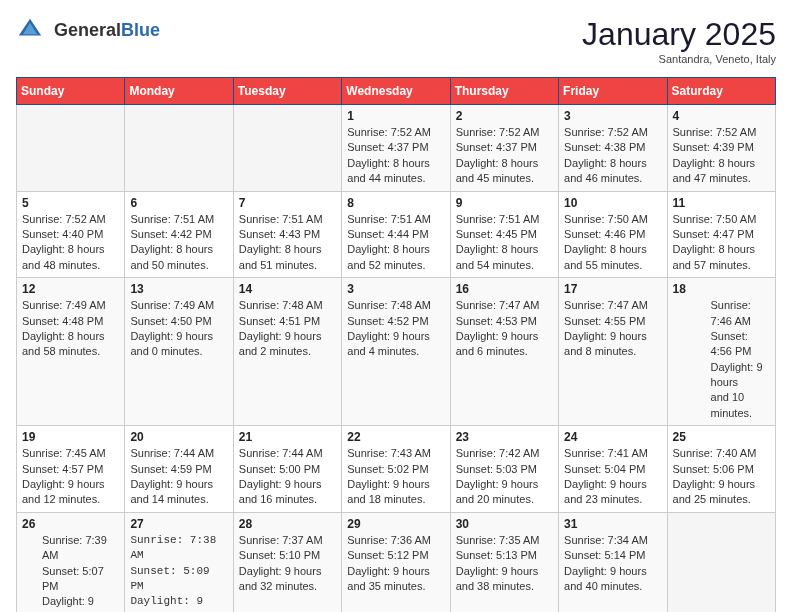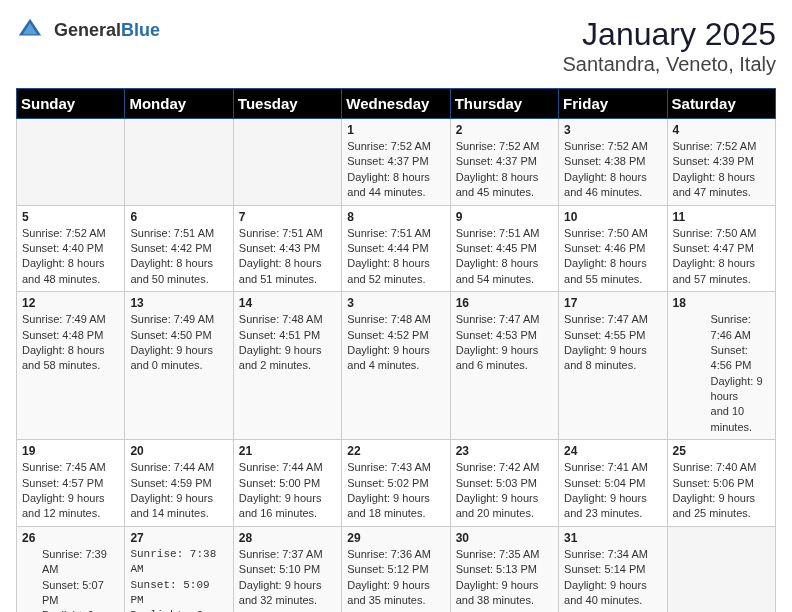--- a/index.html
+++ b/index.html
@@ -40,32 +40,32 @@
     .title-block {
       text-align: right;
     }
     .month-title {
       font-size: 32px;
       font-weight: normal;
       color: #1a1a2e;
       margin-left: 24px;
     }
     .location-title {
-      font-size: 20px;
+      font-size: 11px;
       color: #444;
     }
     table {
       width: 100%;
       border-collapse: collapse;
       table-layout: fixed;
     }
     thead tr th {
-      background-color: #000000;
+      background-color: #ef4444;
       color: #fff;
-      font-size: 15px;
+      font-size: 12px;
       font-weight: bold;
       padding: 6px 4px;
       text-align: left;
       border: 1px solid #1a4f8a;
     }
     tbody tr td {
       border: 1px solid #ccc;
       vertical-align: top;
       padding: 4px 5px;
       font-size: 10px;

